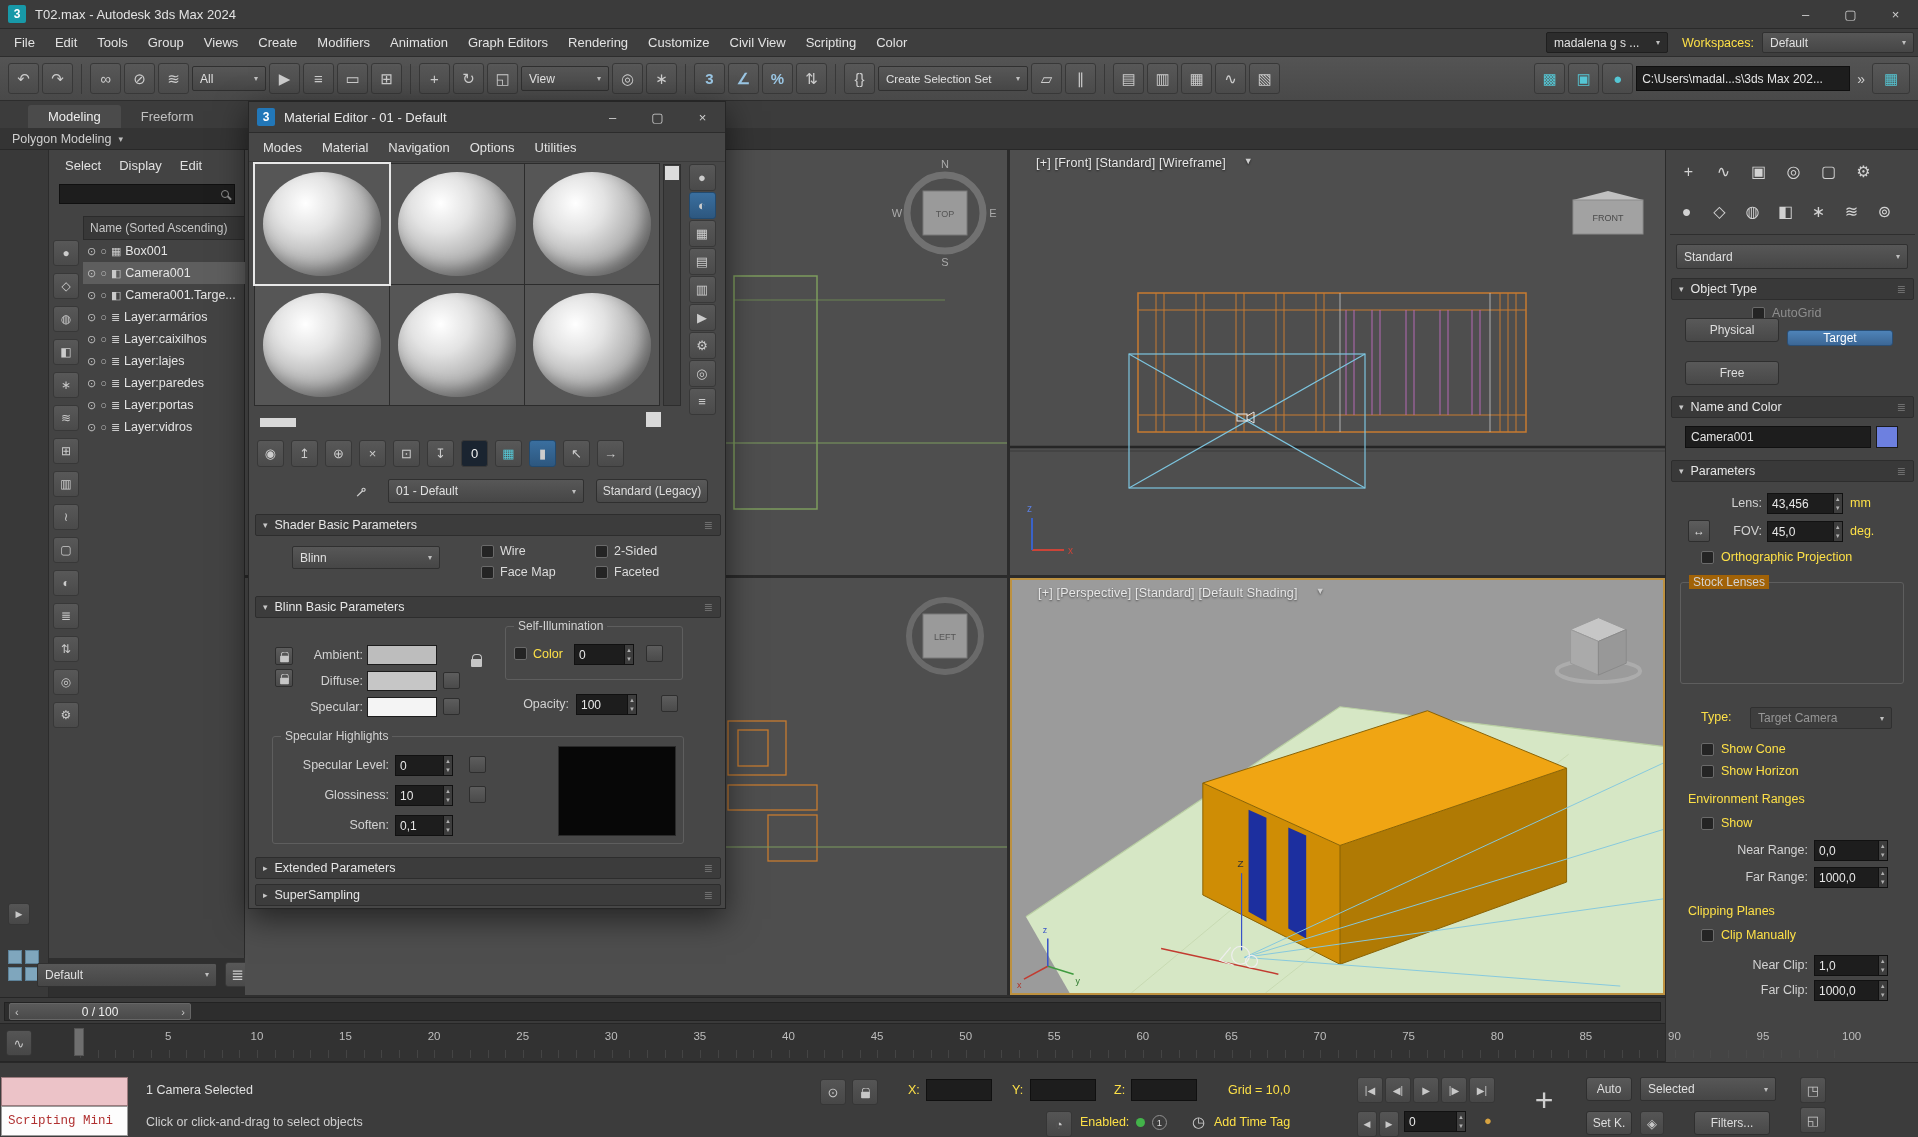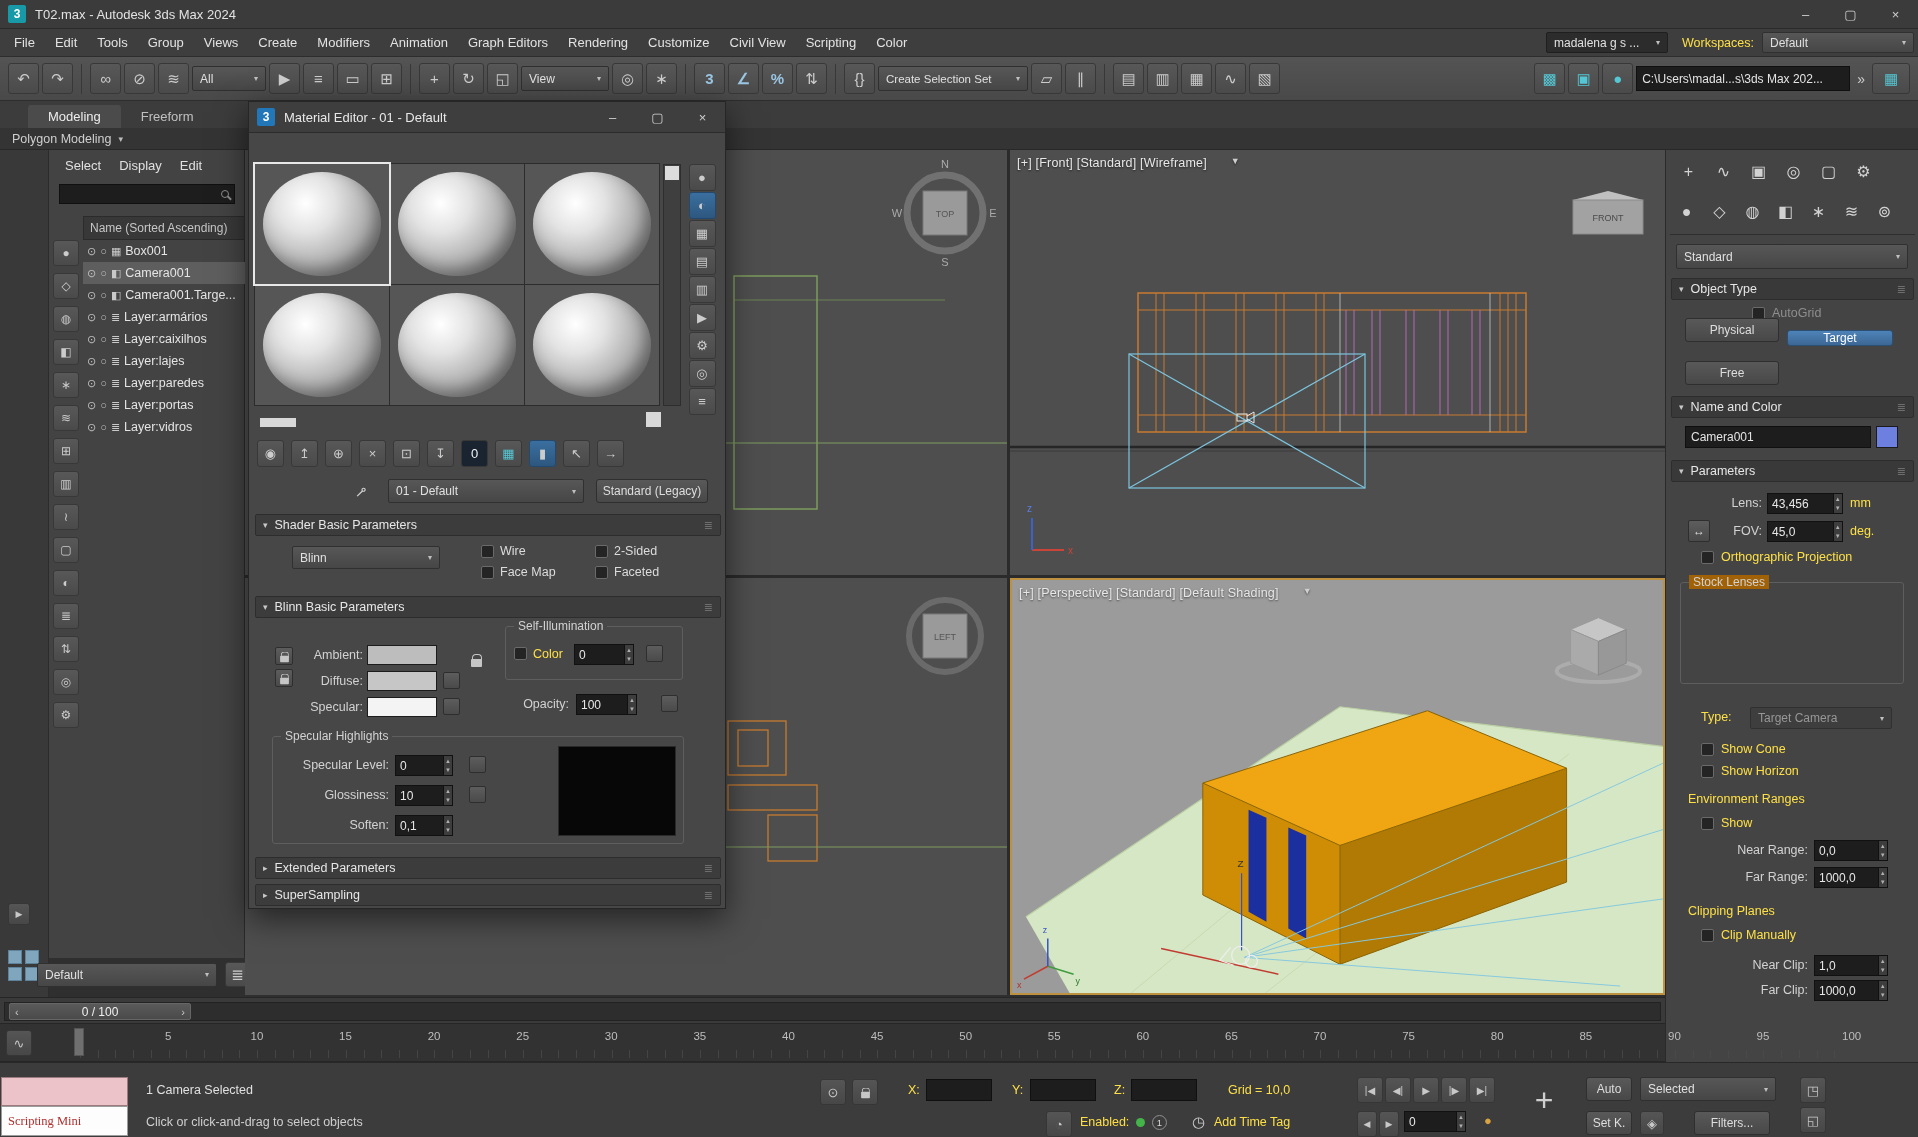--- a/index.html
+++ b/index.html
@@ -48,21 +48,21 @@
 .etype{font-size:11px;color:#c9c9c9;flex:none}
 .elabel{font-size:12.5px;color:#e4e4e4;overflow:hidden;text-overflow:ellipsis}
 .excol{position:absolute;left:0;top:90px;width:34px;display:flex;flex-direction:column;align-items:center;gap:7px}
 .excol .ic{width:26px;height:26px}
 .excol .ic i{font-size:12px}
 .exfooter{position:absolute;left:37px;top:962px;display:flex;gap:8px;align-items:center}
 
 .vparea{position:absolute;left:245px;top:150px;width:1420px;height:845px;background:#2b2b2b}
 .vp{position:absolute;background:#4e4e4e;overflow:hidden}
 .vp svg{display:block}
-.vphead{position:absolute;left:7px;top:6px;display:flex;gap:24px;text-shadow:0 1px 2px rgba(0,0,0,.55)}
+.vphead{position:absolute;left:26px;top:6px;display:flex;gap:18px;text-shadow:0 1px 2px rgba(0,0,0,.55)}
 .vphead .t{font-size:12.5px;color:#e8e8e8;letter-spacing:.2px}
 .vphead .vc{font-size:9px;color:#cfcfcf}
 
 .cmd{position:absolute;left:1665px;top:150px;width:253px;height:912px;background:#444;border-left:1px solid #2a2a2a}
 .fic{width:29px;height:27px;display:flex;align-items:center;justify-content:center;color:#d2d2d2;font-size:16px;border-radius:3px;flex:none}
 .roll{position:absolute;height:22px;background:#393939;border:1px solid #2d2d2d;border-radius:2px;display:flex;align-items:center;padding:0 7px;gap:7px;font-size:12.5px;color:#e6e6e6}
 .roll .ra{font-size:9px;color:#c8c8c8}
 .roll .rg{margin-left:auto;color:#6e6e6e;font-size:11px}
 .btn{background:linear-gradient(#595959,#484848);border:1px solid #2f2f2f;border-radius:3px;color:#dedede;font-size:12px;font-family:inherit;display:inline-flex;align-items:center;justify-content:center}
 .btn.on{background:linear-gradient(#4e83b8,#3c6795);border-color:#2b4f75;color:#fff}
@@ -107,21 +107,21 @@
 .sliderhandle .a{font-size:11px;color:#c8c8c8}
 .ruler{position:absolute;left:0;top:1024px;width:1665px;height:38px;background:#323232;border-bottom:1px solid #262626}
 .rulerticks{position:absolute;left:80px;top:26px;width:1772px;height:8px;background:repeating-linear-gradient(to right,#4c4c4c 0 1px,transparent 1px 17.72px);opacity:.7}
 .ticks{position:absolute;left:124px;top:6px;width:1772px;display:flex}
 .tick{flex:1;text-align:center;font-size:11.5px;color:#bdbdbd}
 .playhead{position:absolute;left:74px;top:4px;width:10px;height:28px;background:#6f6f6f;border:1px solid #555}
 
 .status{position:absolute;left:0;top:1062px;width:1918px;height:75px;background:#3c3c3c;border-top:1px solid #282828;font-size:12.5px}
 .listener-pink{position:absolute;left:1px;top:14px;width:127px;height:29px;background:#ecc3c8;border:1px solid #9c7b7e}
 .listener-white{position:absolute;left:1px;top:43px;width:127px;height:30px;background:#fdfdfd;border:1px solid #9c9c9c;display:flex;align-items:center;padding:0 6px}
-.listener-white span{color:#b03030;font-size:12.5px;font-family:Liberation Serif, serif}
+.listener-white span{color:#b03030;font-size:12.5px;font-family:Liberation Mono, monospace}
 .sic{width:26px;height:26px;border-radius:3px;display:flex;align-items:center;justify-content:center;background:linear-gradient(#555,#474747);border:1px solid #363636;position:absolute}
 .sic i{font-size:13px;color:#c8c8c8}
 .navgrid{position:absolute;display:flex;gap:2px}
 .pb .sic{position:static}
 .greendot{position:absolute;width:9px;height:9px;border-radius:50%;background:#43b34a}
 .badge{position:absolute;width:15px;height:15px;border-radius:50%;border:1px solid #909090;color:#d8d8d8;font-size:9.5px;display:flex;align-items:center;justify-content:center}
 .gridicon{position:absolute;left:8px;top:800px;width:32px;height:32px;display:grid;grid-template-columns:14px 14px;grid-auto-rows:14px;gap:3px}
 .gridicon span{background:#7fa6bd;border:1px solid #5d8299}
 </style>
 </head>
@@ -734,20 +734,28 @@
 <div class="matedit">
   <div class="metitle">
     <span class="applogo" style="background:#2277b8">3</span>
     <span class="t">Material Editor - 01 - Default</span>
     <div class="winctl" style="height:31px">
       <span>–</span>
       <span>▢</span>
       <span>×</span>
     </div>
   </div>
+  <div class="memenu">
+
+  <span>Modes</span>
+      <span>Material</span>
+      <span>Navigation</span>
+      <span>Options</span>
+      <span>Utilities</span>
+    </div>
 
   <div class="slots">
     <div class="slot selected"></div>
     <div class="slot"></div>
     <div class="slot"></div>
     <div class="slot"></div>
     <div class="slot"></div>
     <div class="slot"></div>
   </div>
   <div style="position:absolute;left:414px;top:62px;width:18px;height:242px;background:#3f3f3f;border:1px solid #2e2e2e"></div>

